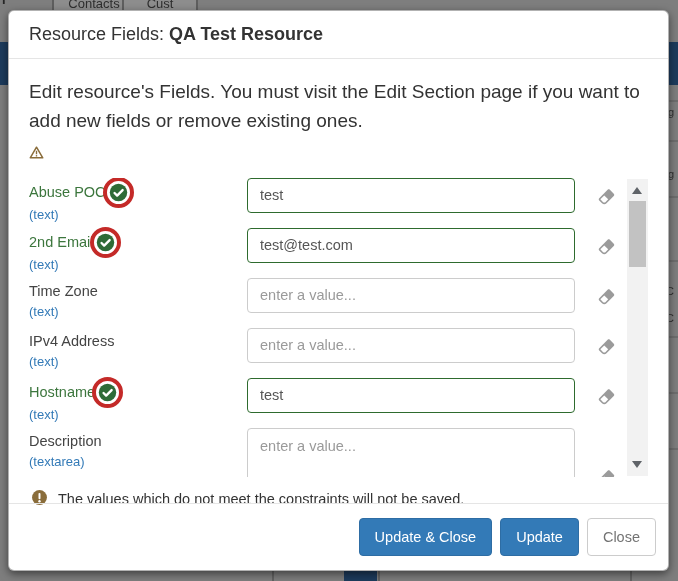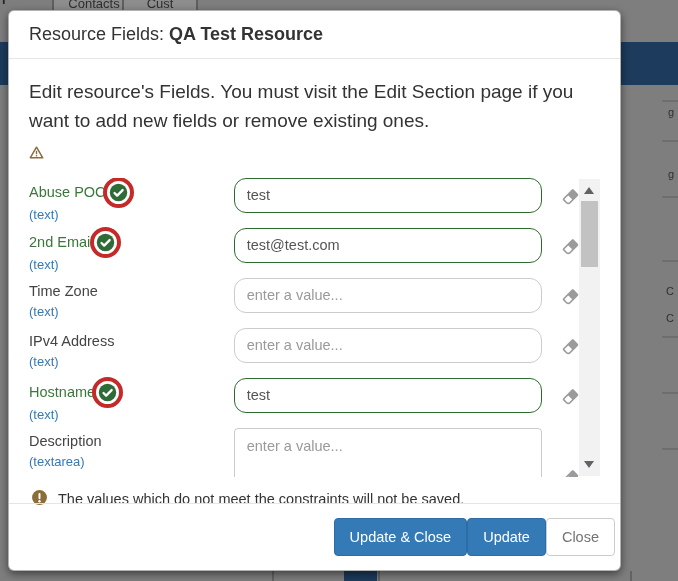--- a/index.html
+++ b/index.html
@@ -17,21 +17,21 @@
   }
   .bg-corner-mark{left:-3px;top:-8px;color:#262626;font-size:13px;font-weight:bold;}
   .bg-navy-bar{left:0;right:0;top:42px;height:43px;background:#1d3b5c;}
   .bg-row-line{right:0;width:16px;height:2px;background:#6e6e6e;}
   .bg-letter{right:4px;color:#303030;font-size:11px;}
   .bg-bot-line{top:571px;width:2px;height:10px;background:#636363;}
   .bg-bot-navy{top:571px;left:344px;width:33px;height:10px;background:#1d3b5c;}
 
   
   .modal{
-    position:absolute;left:8px;top:10px;width:613px;height:561px;
+    position:absolute;left:8px;top:10px;width:661px;height:561px;
     background:#fff;border:1px solid rgba(0,0,0,.3);border-radius:6px;
     box-shadow:0 3px 9px rgba(0,0,0,.5);box-sizing:border-box;
   }
   .modal-header{padding:13px 20px;border-bottom:1px solid #e5e5e5;}
   .modal-title{font-size:18px;color:#333;}
   .modal-title b{font-weight:bold;}
   .modal-body{padding:14px 20px 0;}
   .intro{font-size:19px;color:#333;line-height:1.55;margin:4px 0 9px;}
   .pw-warning{display:flex;align-items:center;gap:5px;font-size:13px;color:#494949;}
   .pw-warning svg{flex:0 0 auto;}
@@ -45,21 +45,21 @@
   .label-line.ok .label-text{color:#3c763d;}
   .field-type{font-size:13px;color:#337ab7;margin-top:5px;}
   .check-wrap{position:relative;width:19px;height:19px;margin-left:3px;flex:0 0 auto;}
   .check-wrap svg{display:block;}
   .red-ring{
     position:absolute;left:-6px;top:-6px;width:23px;height:23px;
     border:4px solid #c42a28;border-radius:50%;
   }
   .input-col{width:328px;box-sizing:border-box;}
   .field-input{
-    width:100%;height:35px;box-sizing:border-box;border-radius:12px;
+    width:100%;height:35px;box-sizing:border-box;border-radius:4px;
     padding:12px 12px;font-size:14.5px;color:#555;outline:none;
     font-family:"Liberation Sans",sans-serif;background:#fff;
   }
   .field-input.filled{border:1px solid #2e6b2e;}
   .field-input.empty{border:1px solid #ccc;}
   .field-input::placeholder,.field-textarea::placeholder{color:#9a9a9a;opacity:1;}
   .field-textarea{
     width:100%;height:72px;box-sizing:border-box;border:1px solid #ccc;border-radius:4px;
     padding:9px 12px;font-size:14.5px;color:#555;resize:none;outline:none;
     font-family:"Liberation Sans",sans-serif;
@@ -75,21 +75,21 @@
   .sb-arrow{position:absolute;left:5px;width:0;height:0;border-left:5.5px solid transparent;border-right:5.5px solid transparent;}
   .sb-up{top:8px;border-bottom:7px solid #5f6368;}
   .sb-down{bottom:8px;border-top:7px solid #5f6368;}
   .sb-thumb{position:absolute;left:2px;top:22px;width:17px;height:66px;background:#c2c2c2;}
 
   .constraints{display:flex;align-items:center;gap:10px;margin:12px 0 0 2px;font-size:14.5px;color:#333;}
 
   
   .modal-footer{
     position:absolute;left:0;right:0;bottom:0;border-top:1px solid #e5e5e5;
-    padding:14px 5px;display:flex;justify-content:flex-end;box-sizing:border-box;
+    padding:14px 12px;display:flex;justify-content:flex-end;gap:8px;box-sizing:border-box;
   }
   .btn{
     font-size:14.5px;border-radius:4px;padding:8px 15px;cursor:pointer;
     font-family:"Liberation Sans",sans-serif;line-height:1.4;
   }
   .btn-primary{background:#337ab7;color:#fff;border:1px solid #2e6da4;}
   .btn-default{background:#fff;color:#737373;border:1px solid #ccc;}
 </style>
 </head>
 <body>

